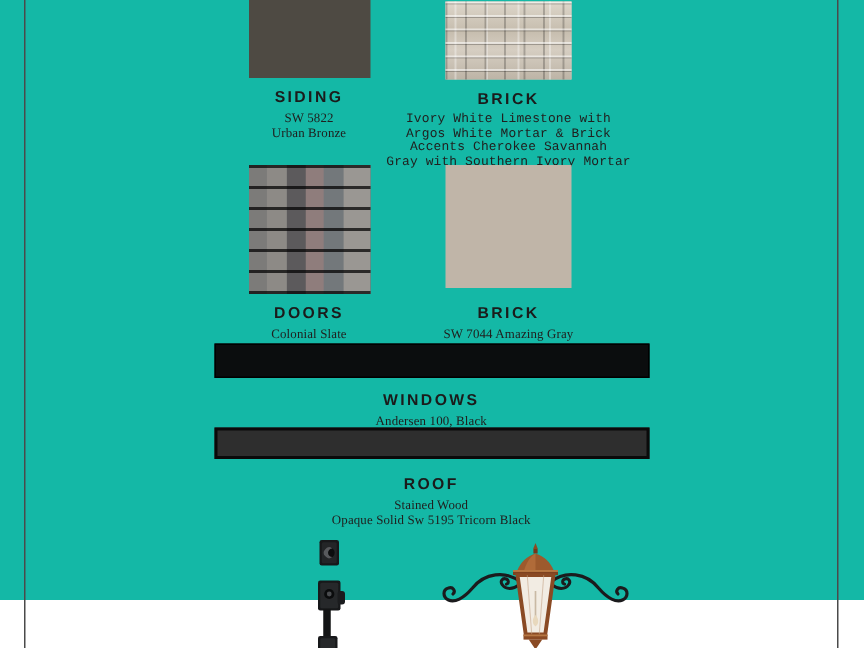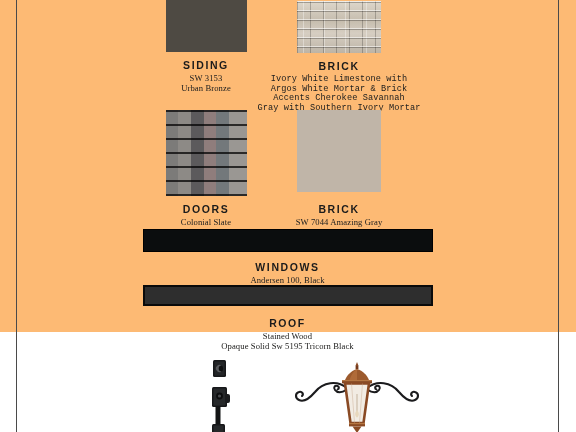--- a/index.html
+++ b/index.html
@@ -12,22 +12,22 @@
     height: 432px;
     overflow: hidden;
     font-family: "Liberation Sans", sans-serif;
     position: relative;
   }
 
   
   #page {
     position: absolute;
     left: 0; top: 0;
-    width: 576px; height: 332px;
-    background: #fdba74;
+    width: 576px; height: 400px;
+    background: #14b8a6;
   }
   .page-rule {
     position: absolute;
     top: 0;
     width: 1px;
     height: 432px;
     background: #4a4a4a;
   }
   .page-rule.left  { left: 16px; }
   .page-rule.right { left: 558px; }
@@ -140,21 +140,21 @@
   <div class="page-rule left"></div>
   <div class="page-rule right"></div>
 
   <div id="board">
 
     <div class="swatch-row" style="top:0px;">
 
       <div class="swatch-cell" style="left:139px; top:0px; width:100px;">
         <div class="swatch sw-siding"></div>
         <div class="cap-title">SIDING</div>
-        <div class="cap-sub" style="white-space:pre-line;">SW 3153
+        <div class="cap-sub" style="white-space:pre-line;">SW 5822
 Urban Bronze</div>
       </div>
 
       <div class="swatch-cell" style="left:239px; top:1px; width:166px;">
         <div class="swatch sw-brick"></div>
         <div class="cap-title">BRICK</div>
         <div class="cap-sub" style="white-space:pre-line;font-family:Liberation Mono, monospace;">Ivory White Limestone with
 Argos White Mortar &amp; Brick
 Accents Cherokee Savannah
 Gray with Southern Ivory Mortar</div>

